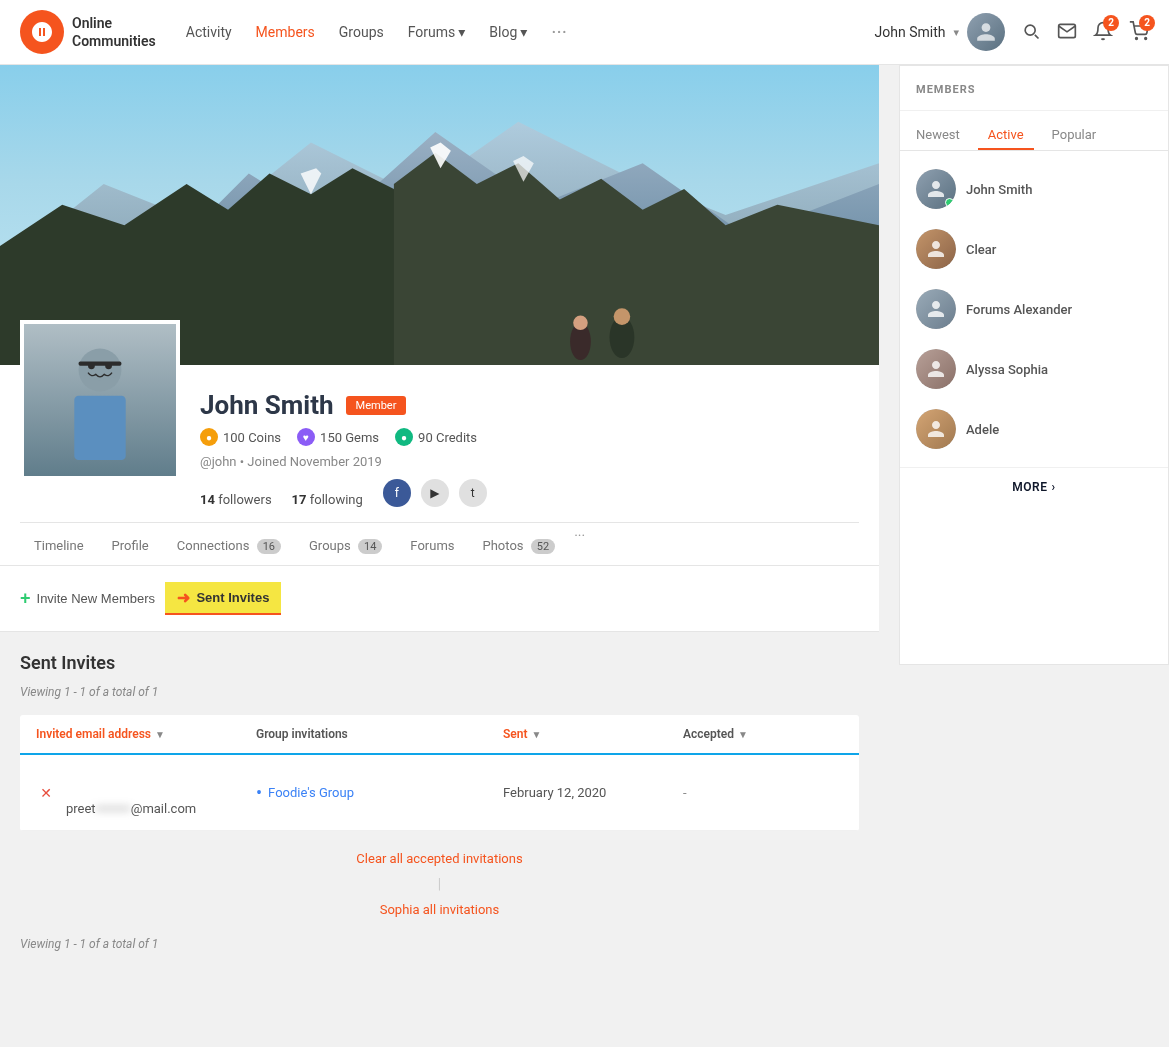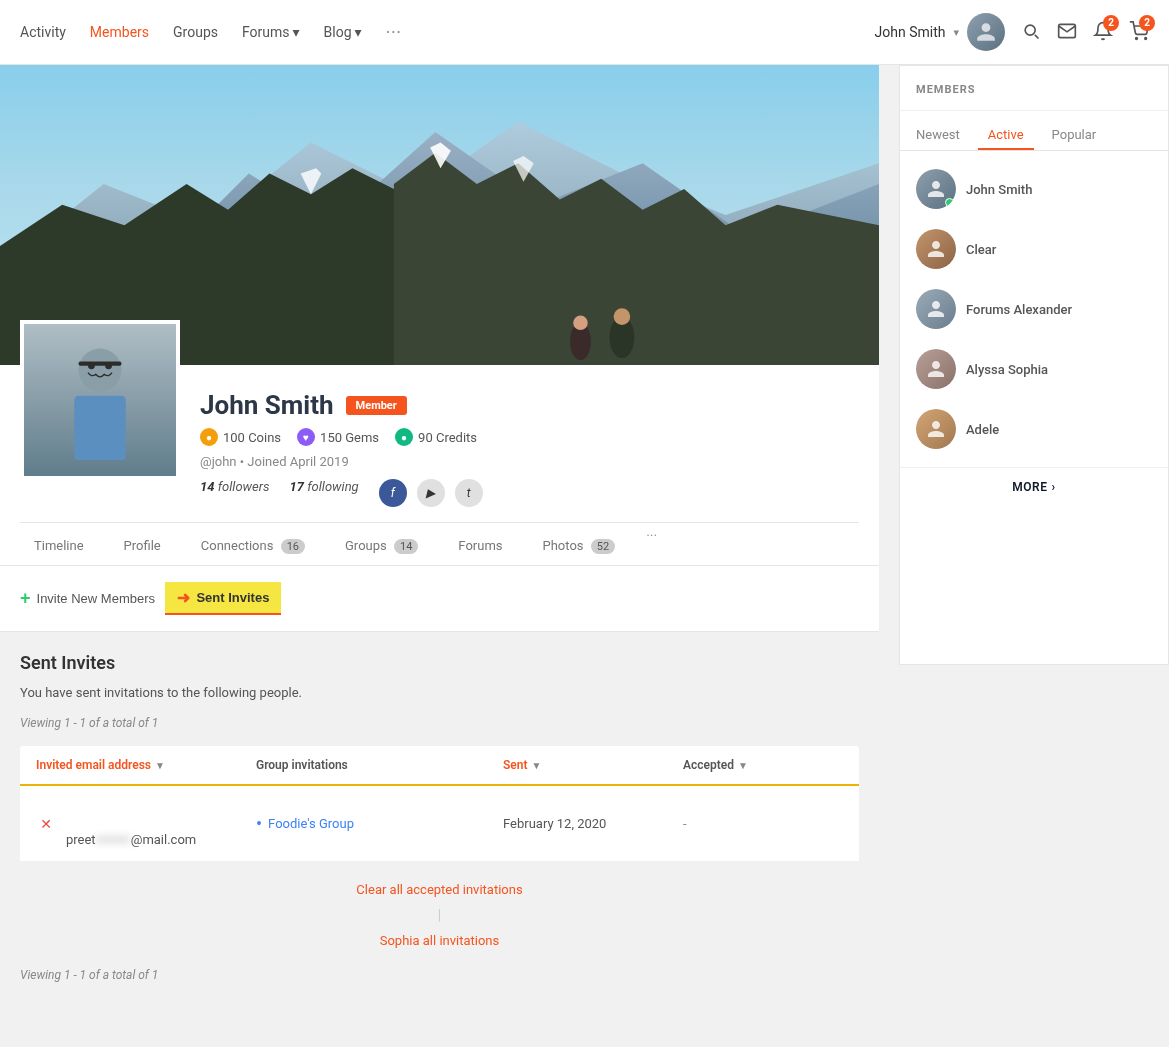--- a/index.html
+++ b/index.html
@@ -29,58 +29,58 @@
     .cover-section { position: relative; height: 300px; background: linear-gradient(180deg, #87ceeb 0%, #6aabcf 30%, #4a8db5 60%, #2d6a8a 100%); overflow: hidden; }
 
     
     .profile-section { background: #fff; padding: 15px 20px 0 20px; border-bottom: 1px solid #e5e5e5; }
     .profile-info { display: flex; align-items: flex-start; gap: 20px; padding-bottom: 15px; }
     .profile-avatar-container { margin-top: -60px; position: relative; z-index: 5; }
     .profile-avatar { width: 160px; height: 160px; background: #ccc; border: 4px solid #fff; overflow: hidden; }
     .profile-details { flex: 1; padding-top: 10px; }
     .profile-name-row { display: flex; align-items: center; gap: 12px; margin-bottom: 8px; }
     .profile-name { font-size: 26px; font-weight: 700; color: #2d3748; }
-    .member-badge { background: #f5541e; color: #fff; font-size: 11px; font-weight: 700; padding: 3px 10px; border-radius: 3px; }
+    .member-badge { background: #f5541e; color: #fff; font-size: 11px; font-weight: 400; padding: 3px 10px; border-radius: 3px; }
     .profile-stats-row { display: flex; align-items: center; gap: 16px; margin-bottom: 8px; }
     .stat-item { display: flex; align-items: center; gap: 5px; font-size: 13px; color: #555; }
     .coin-icon { width: 18px; height: 18px; border-radius: 50%; background: #f59e0b; display: flex; align-items: center; justify-content: center; font-size: 10px; color: #fff; font-weight: 700; }
     .gem-icon { width: 18px; height: 18px; border-radius: 50%; background: #8b5cf6; display: flex; align-items: center; justify-content: center; font-size: 10px; color: #fff; }
     .credit-icon { width: 18px; height: 18px; border-radius: 50%; background: #10b981; display: flex; align-items: center; justify-content: center; font-size: 10px; color: #fff; }
     .profile-handle { font-size: 13px; color: #888; margin-bottom: 10px; }
-    .followers-row { display: flex; align-items: flex-start; gap: 20px; font-style: italic; }
+    .followers-row { display: flex; align-items: flex-end; gap: 20px; }
     .followers-item { font-size: 13px; color: #555; }
     .followers-num { font-weight: 700; color: #333; }
     .social-icons { display: flex; gap: 10px; align-items: center; }
     .social-icon { width: 28px; height: 28px; border-radius: 50%; background: #e5e5e5; display: flex; align-items: center; justify-content: center; font-size: 12px; color: #666; cursor: pointer; }
     .social-icon.fb { background: #3b5998; color: #fff; }
     .social-icon.yt { background: #e0e0e0; color: #333; }
     .social-icon.tw { background: #e0e0e0; color: #333; }
 
     
-    .profile-tabs { display: flex; align-items: flex-start; gap: 12px; border-top: 1px solid #e5e5e5; padding-top: 5px; }
+    .profile-tabs { display: flex; align-items: flex-start; gap: 0; border-top: 1px solid #e5e5e5; padding-top: 5px; }
     .profile-tab { padding: 10px 14px; font-size: 13px; color: #777; cursor: pointer; border-bottom: 2px solid transparent; white-space: nowrap; }
     .tab-badge { background: #ccc; color: #555; border-radius: 10px; padding: 1px 6px; font-size: 11px; margin-left: 4px; }
     .tab-dots { color: #999; cursor: pointer; margin-left: 5px; }
 
     
     .invite-buttons { display: flex; align-items: center; gap: 10px; padding: 16px 20px; background: #fff; border-bottom: 1px solid #e5e5e5; }
     .btn-invite-new { display: flex; align-items: center; gap: 6px; font-size: 13px; color: #555; cursor: pointer; background: none; border: none; }
     .btn-invite-new .plus-icon { color: #2ecc71; font-size: 18px; font-weight: 700; }
     .btn-sent-invites { display: flex; align-items: center; gap: 6px; font-size: 13px; font-weight: 600; color: #333; cursor: pointer; background: #f5e642; border: none; border-bottom: 2px solid #f5541e; padding: 6px 12px; }
     .btn-sent-invites .arrow-icon { color: #f5541e; font-size: 16px; }
 
     
     .page-content { padding: 20px; background: #f1f1f1; }
     .sent-invites-title { font-size: 18px; font-weight: 600; color: #333; margin-bottom: 12px; }
     .sent-invites-desc { font-size: 13px; color: #555; margin-bottom: 16px; }
     .viewing-text { font-size: 12px; color: #888; font-style: italic; margin-bottom: 16px; }
 
     
     .invites-table { width: 100%; background: #fff; border-radius: 3px; overflow: hidden; }
-    .table-header { display: grid; grid-template-columns: 220px 1fr 180px 160px; padding: 12px 16px; border-bottom: 2px solid #eab308; align-items: center; }
+    .table-header { display: grid; grid-template-columns: 220px 1fr 180px 160px; padding: 12px 16px; border-bottom: 2px solid #0ea5e9; align-items: center; }
     .table-header-cell { font-size: 12px; font-weight: 600; color: #555; display: flex; align-items: center; gap: 4px; cursor: pointer; }
     .table-header-cell.orange { color: #f5541e; }
     .sort-arrow { font-size: 10px; color: #888; }
     .table-row { display: grid; grid-template-columns: 220px 1fr 180px 160px; padding: 14px 16px; border-bottom: 1px solid #f0f0f0; align-items: center; }
     .table-cell { font-size: 13px; color: #555; }
     .delete-btn { color: #e74c3c; cursor: pointer; font-size: 14px; display: inline-flex; align-items: center; justify-content: center; width: 20px; height: 20px; }
     .email-cell { display: flex; align-items: center; gap: 10px; }
     .email-blurred { font-size: 13px; color: #555; margin-top: 32px; }
     .group-cell { display: flex; align-items: center; gap: 6px; }
     .bullet { color: #3b82f6; font-size: 18px; }
@@ -114,20 +114,31 @@
     .avatar-silhouette.john { background: linear-gradient(135deg, #8fa0b0 0%, #5a7080 100%); }
     .avatar-silhouette.preeti { background: linear-gradient(135deg, #c4956a 0%, #8b6347 100%); }
     .avatar-silhouette.joseph { background: linear-gradient(135deg, #9aabb8 0%, #6b7d8d 100%); }
     .avatar-silhouette.adele { background: linear-gradient(135deg, #d4a574 0%, #a07850 100%); }
     .avatar-silhouette.alyssa { background: linear-gradient(135deg, #b8a098 0%, #8a7068 100%); }
   </style>
 </head>
 <body>
 
 <header class="header">
+  <div class="logo">
+    <div class="logo-icon">
+      <svg viewBox="0 0 24 24">
+        <path d="M12 2C6.5 2 2 6.5 2 12s4.5 10 10 10 10-4.5 10-10S17.5 2 12 2zm-1 14H9V8h2v8zm4 0h-2V8h2v8z"></path>
+      </svg>
+    </div>
+    <div class="logo-text">
+      <div>Online</div>
+      <div>Communities</div>
+    </div>
+  </div>
 
   <nav class="nav">
     <a class="nav-item">Activity</a>
     <a class="nav-item active">Members</a>
     <a class="nav-item">Groups</a>
     <a class="nav-item">
       <span>Forums</span>
       <span>▾</span>
     </a>
     <a class="nav-item">
@@ -255,21 +266,21 @@
             </div>
             <div class="stat-item">
               <div class="gem-icon">♥</div>
               <span>150 Gems</span>
             </div>
             <div class="stat-item">
               <div class="credit-icon">●</div>
               <span>90 Credits</span>
             </div>
           </div>
-          <div class="profile-handle">@john • Joined April 2019</div>
+          <div class="profile-handle">@john • Joined November 2019</div>
           <div class="followers-row">
             <div class="followers-item">
               <span class="followers-num">14</span> followers
             </div>
             <div class="followers-item">
               <span class="followers-num">17</span> following
             </div>
             <div class="social-icons">
               <div class="social-icon fb">f</div>
               <div class="social-icon yt">▶</div>
@@ -295,21 +306,20 @@
         <span>Invite New Members</span>
       </button>
       <button class="btn-sent-invites">
         <span class="arrow-icon">➜</span>
         <span>Sent Invites</span>
       </button>
     </div>
 
     <div class="page-content">
       <h2 class="sent-invites-title">Sent Invites</h2>
-      <p class="sent-invites-desc">You have sent invitations to the following people.</p>
       <p class="viewing-text">Viewing 1 - 1 of a total of 1</p>
 
       <div class="invites-table">
         <div class="table-header">
           <div class="table-header-cell orange">
             <span>Invited email address</span>
             <span class="sort-arrow">▼</span>
           </div>
           <div class="table-header-cell">
             <span>Group invitations</span>

